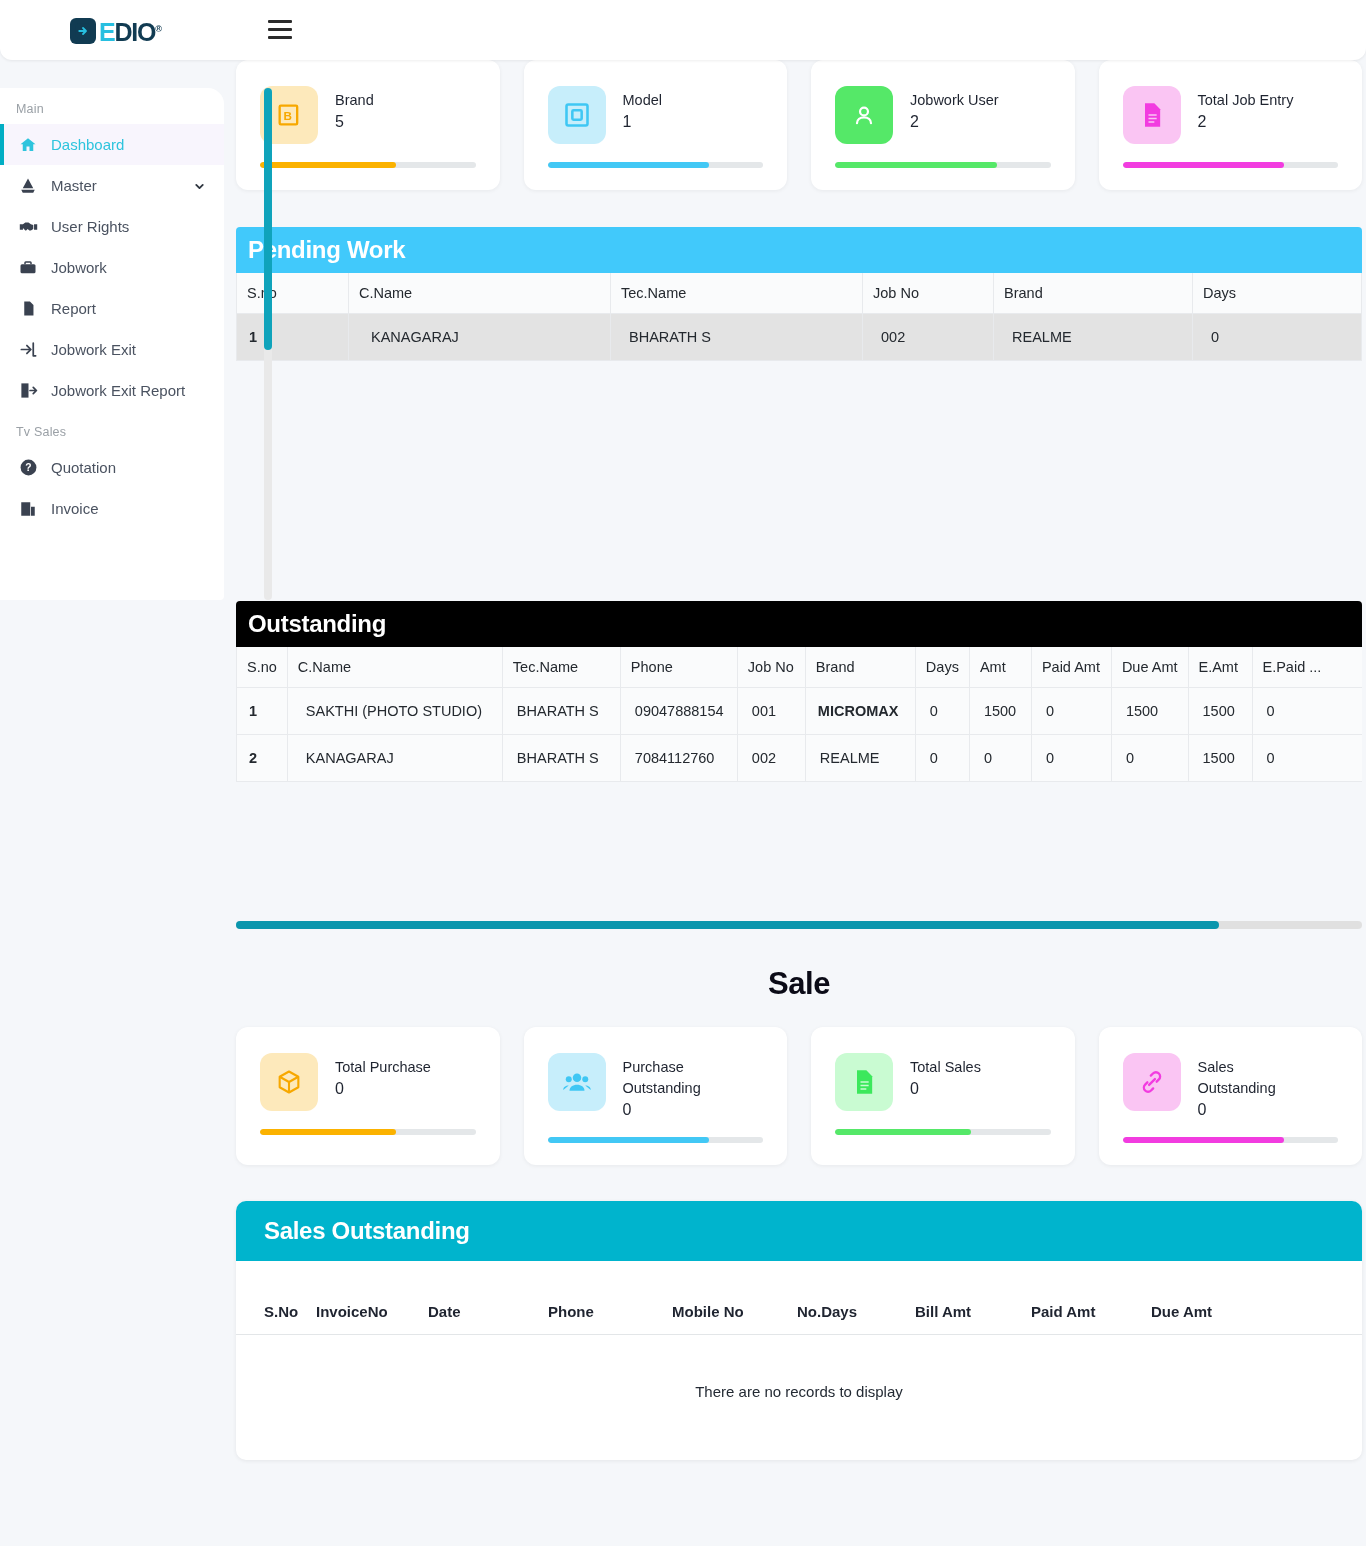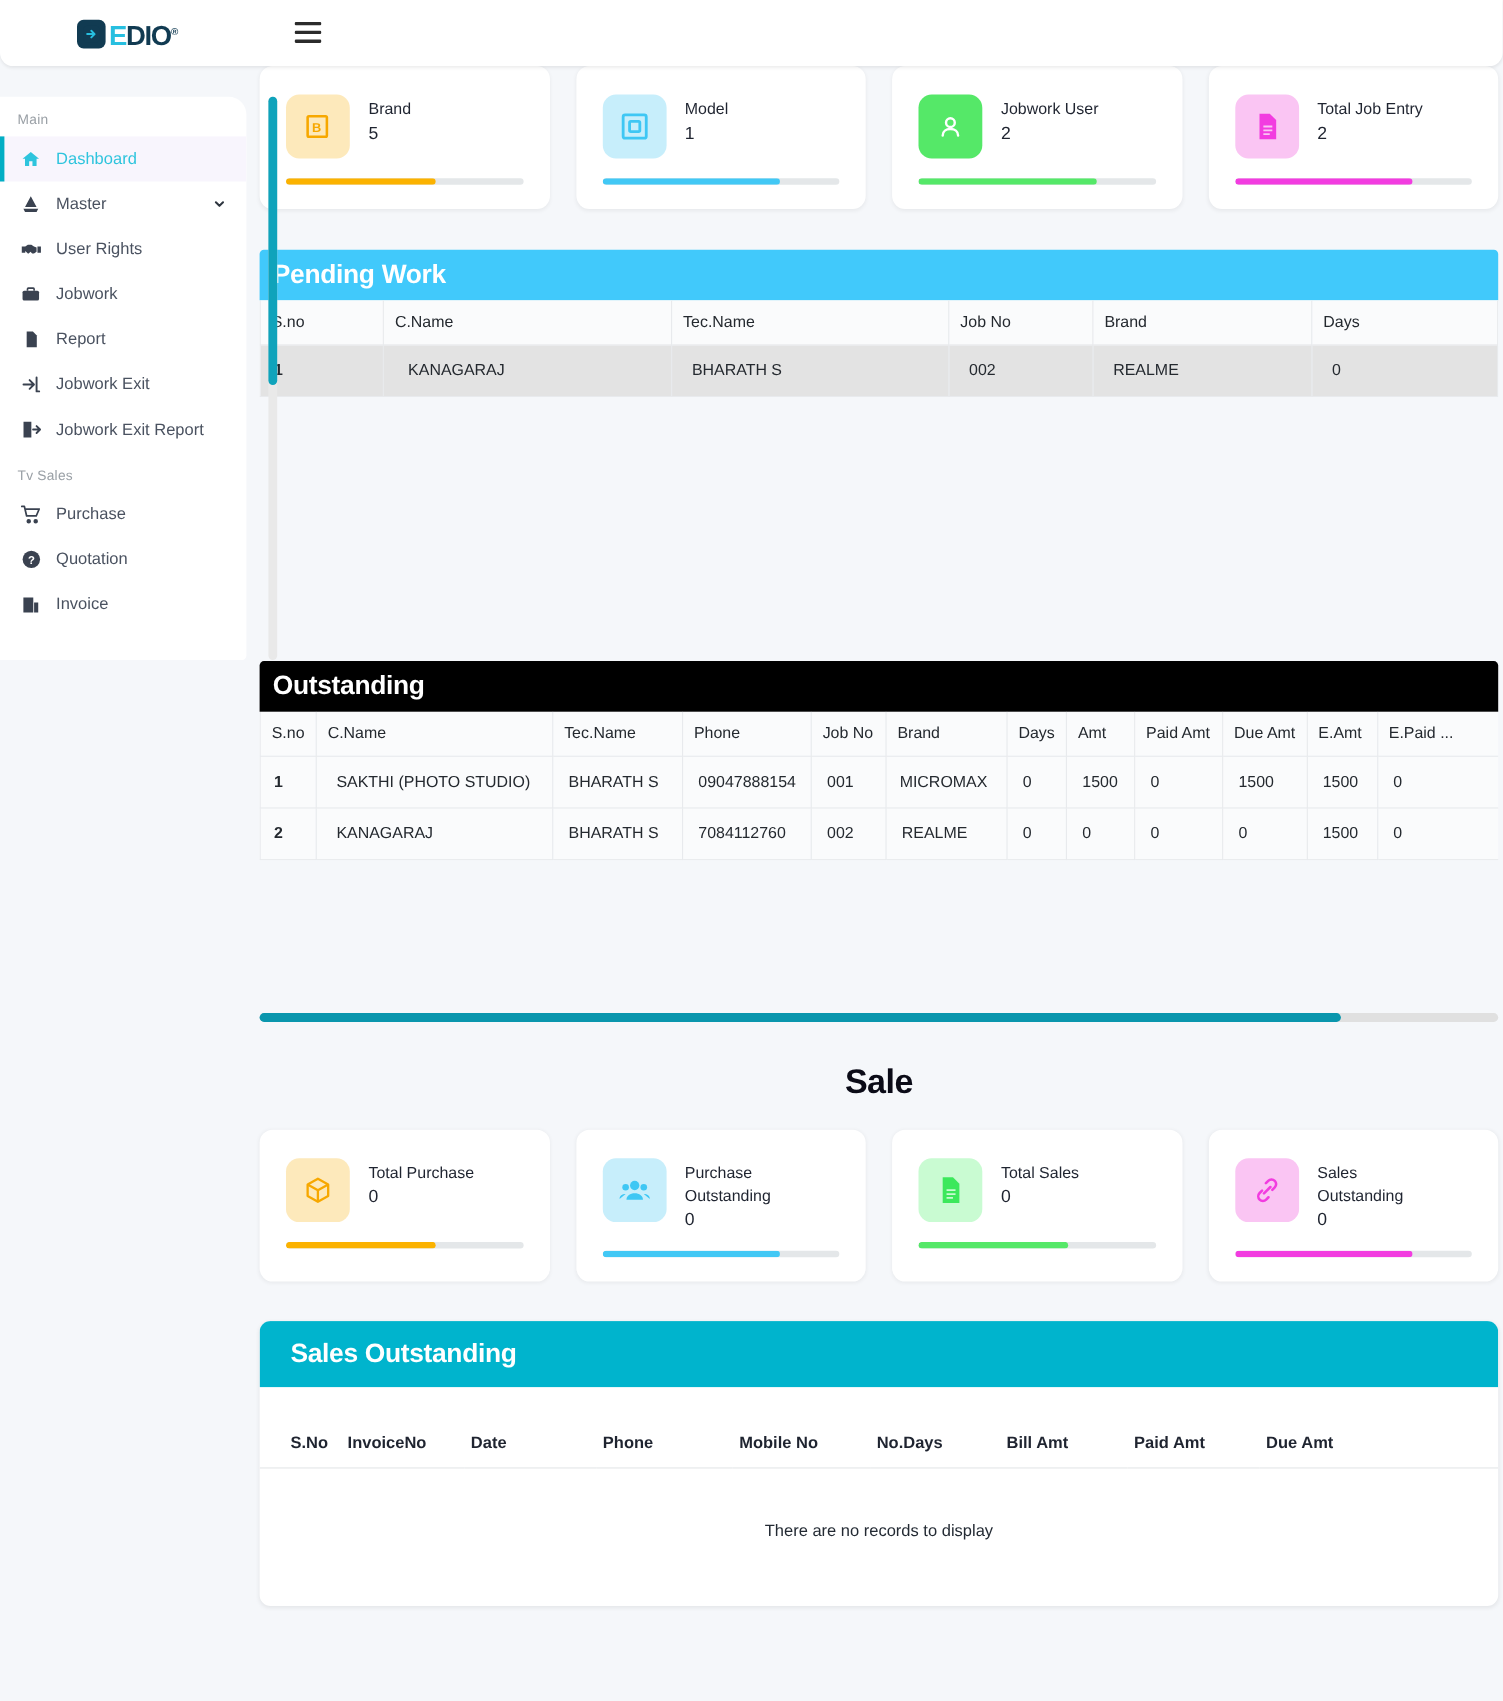--- a/index.html
+++ b/index.html
@@ -33,21 +33,21 @@
   .logo-text .c2 { color: #113b52; }
   .logo-reg { font-size: 9px; color:#113b52; vertical-align: super; }
   .hamburger { position: absolute; left: 268px; top: 20px; width: 24px; cursor: pointer; }
   .hamburger span { display: block; height: 3px; background: #2b2b2b; border-radius: 1px; margin-bottom: 5px; }
   .hamburger span:last-child { margin-bottom: 0; }
 
   
   .sidebar-wrap {
     position: absolute;
     top: 88px; left: 0;
-    width: 252px; height: 512px;
+    width: 272px; height: 512px;
     z-index: 20;
   }
   .sidebar {
     position: absolute; top: 0; left: 0;
     width: 224px; height: 512px;
     background: #fff;
     border-top-right-radius: 16px;
     border-bottom-right-radius: 4px;
     overflow: hidden;
   }
@@ -251,30 +251,20 @@
         <svg width="19" height="19" viewBox="0 0 24 24" fill="currentColor">
             <path d="M3 3h9v18H3z"></path>
             <path d="M14 12h7M18 8l4 4-4 4" stroke="currentColor" stroke-width="2.2" fill="none" stroke-linecap="round" stroke-linejoin="round"></path>
           </svg>
       </span>
       <span>Jobwork Exit Report</span>
     </div>
 
     <div class="sb-section">Tv Sales</div>
 
-    <div class="sb-item">
-      <span class="sb-ico">
-        <svg width="19" height="19" viewBox="0 0 24 24" fill="none" stroke="currentColor" stroke-width="2" stroke-linecap="round" stroke-linejoin="round">
-            <path d="M1 3h3l2.6 11h11L21 6H6"></path>
-            <circle cx="9" cy="20" r="1.6" fill="currentColor"></circle>
-            <circle cx="17" cy="20" r="1.6" fill="currentColor"></circle>
-          </svg>
-      </span>
-      <span>Purchase</span>
-    </div>
 
     <div class="sb-item">
       <span class="sb-ico">
         <svg width="19" height="19" viewBox="0 0 24 24" fill="currentColor">
             <circle cx="12" cy="12" r="10"></circle>
             <text x="12" y="17" font-size="13" font-weight="bold" text-anchor="middle" fill="#fff" font-family="Liberation Sans, sans-serif">?</text>
           </svg>
       </span>
       <span>Quotation</span>
     </div>
@@ -421,21 +411,21 @@
             <th>E.Paid ...</th>
           </tr>
         </thead>
         <tbody>
           <tr class="plain">
             <td class="sn">1</td>
             <td style="padding-left:18px;">SAKTHI (PHOTO STUDIO)</td>
             <td style="padding-left:14px;">BHARATH S</td>
             <td style="padding-left:14px;">09047888154</td>
             <td style="padding-left:14px;">001</td>
-            <td style="padding-left:12px;">MICROMAX</td>
+            <td style="padding-left:12px;font-weight:bold;">MICROMAX</td>
             <td style="padding-left:14px;">0</td>
             <td style="padding-left:14px;">1500</td>
             <td style="padding-left:14px;">0</td>
             <td style="padding-left:14px;">1500</td>
             <td style="padding-left:14px;">1500</td>
             <td style="padding-left:14px;">0</td>
           </tr>
           <tr class="plain">
             <td class="sn">2</td>
             <td style="padding-left:18px;">KANAGARAJ</td>

